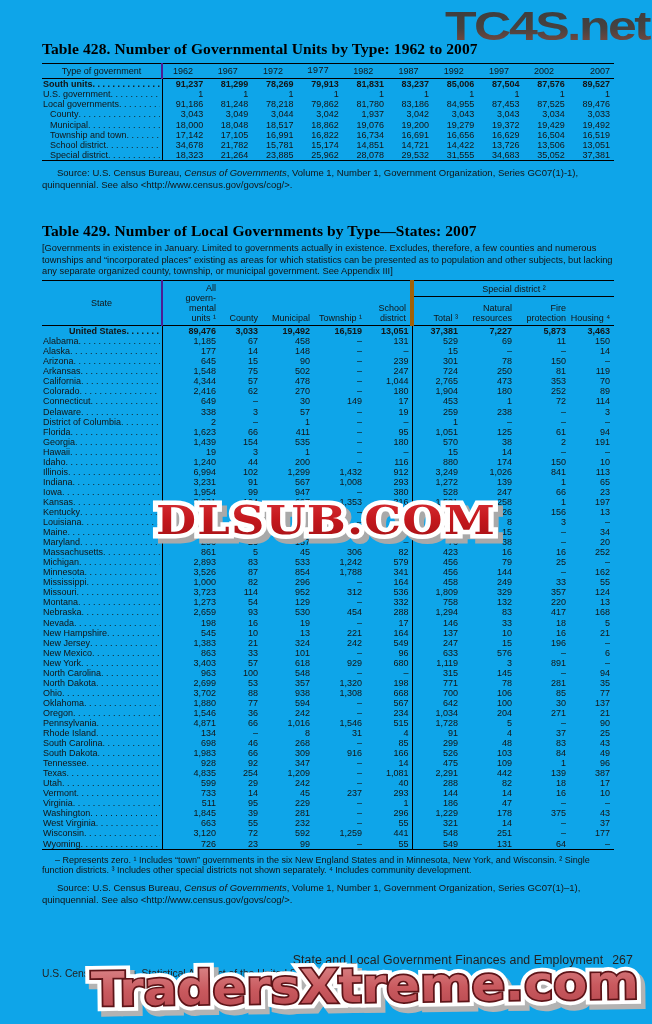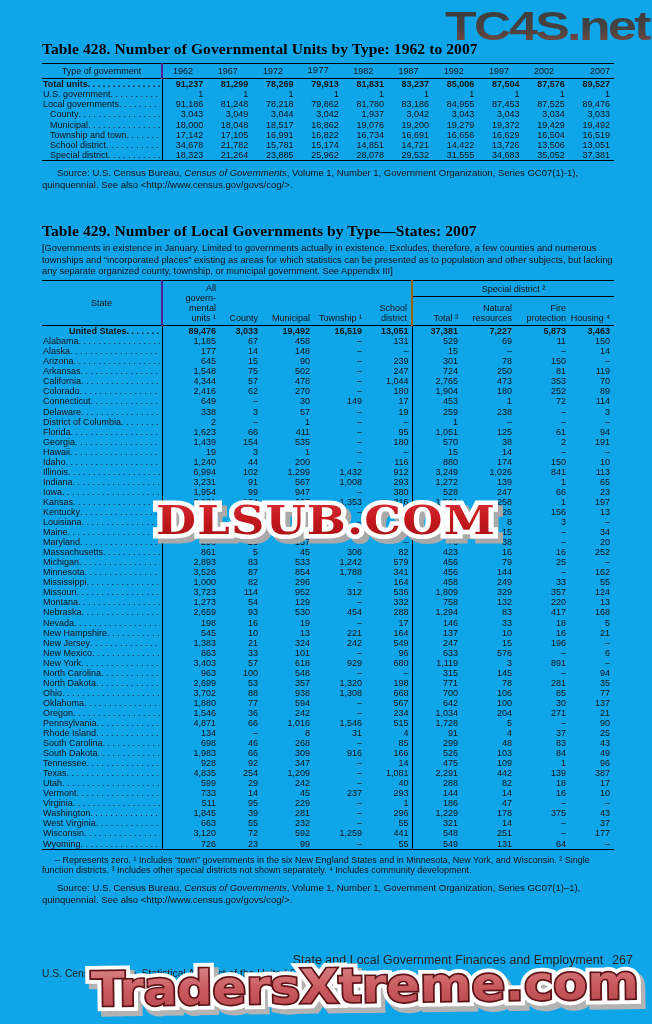--- a/index.html
+++ b/index.html
@@ -14,21 +14,21 @@
 
   table{border-collapse:collapse;table-layout:fixed;width:572px;
         border-top:1.2px solid #000;border-bottom:1.2px solid #000;}
   #t428{margin-top:5px;}
   #t429{margin-top:3px;}
   thead{border-bottom:1px solid #000;}
   th,td{font-size:9px;font-weight:normal;padding:0;margin:0;color:#141414;}
   th{line-height:10px;vertical-align:bottom;padding:2px 4px 2px 0;text-align:right;white-space:pre-line;}
   th.stub-h{text-align:center;vertical-align:middle;padding:2px;}
   th.grp{text-align:center;vertical-align:middle;border-bottom:1px solid #000;padding:2px 0 1px 0;}
-  th.sep{border-right:2px solid #a16207;}
+  th.sep{border-right:4px solid #a16207;}
   td{line-height:10.05px;white-space:nowrap;overflow:hidden;}
   #t428 td{line-height:10.15px;}
   td.num{text-align:right;padding-right:4px;}
   td.sep{border-right:1px solid #000;padding-right:3px;}
   td.stub{border-right:1px solid #000;padding:0 2px 0 1px;}
   th.stubline{border-right:2px solid #4c1d95;}
   td.stub .sw{display:flex;}
   td.stub .txt{white-space:nowrap;}
   td.stub .dots{flex:1 1 auto;overflow:hidden;white-space:nowrap;color:#141414;}
   td.stub .dots::before{content:" . . . . . . . . . . . . . . . . . . . . . . . . . . . . . . . . . . .";}
@@ -85,21 +85,21 @@
             <th style="text-align: center;">1992</th>
             <th style="text-align: center;">1997</th>
             <th style="text-align: center;">2002</th>
             <th style="text-align: right;">2007</th>
           </tr>
       </thead>
       <tbody id="t428-body">
           <tr class="bold">
             <td class="stub">
               <div class="sw">
-                <span class="txt">Total units</span>
+                <span class="txt">South units</span>
                 <span class="dots"></span>
               </div>
             </td>
             <td class="num">91,237</td>
             <td class="num">81,299</td>
             <td class="num">78,269</td>
             <td class="num">79,913</td>
             <td class="num">81,831</td>
             <td class="num">83,237</td>
             <td class="num">85,006</td>

